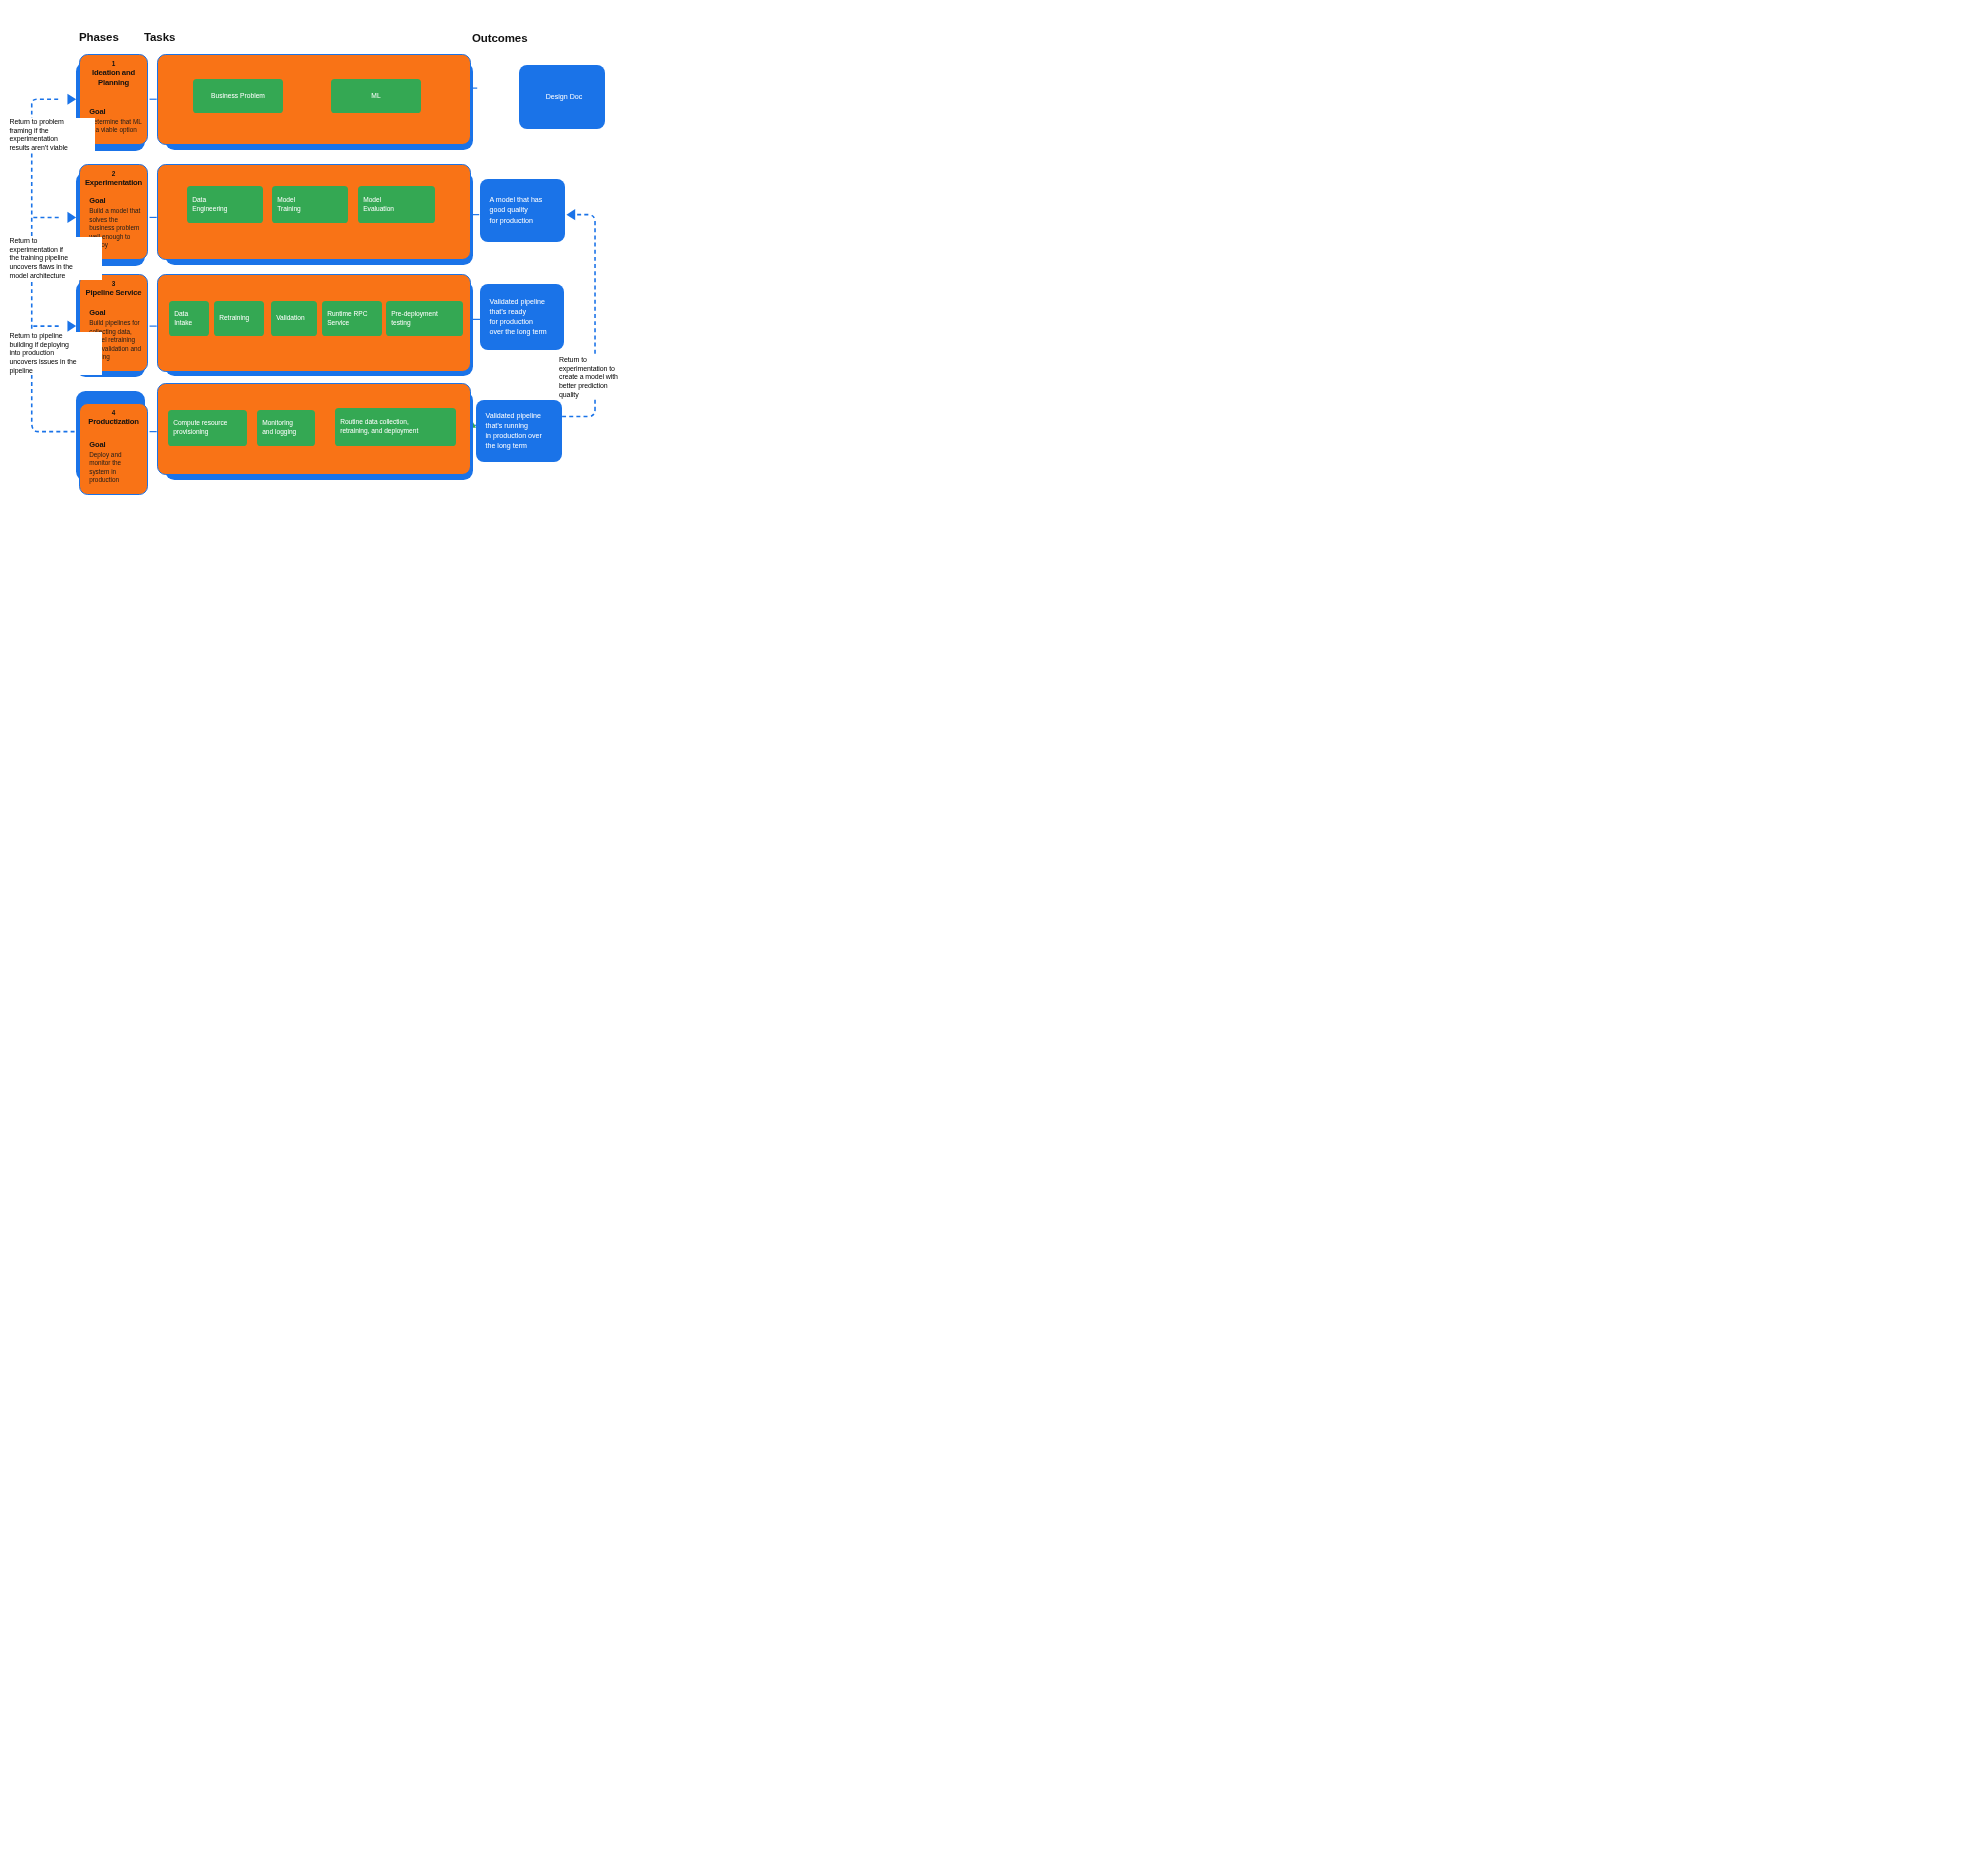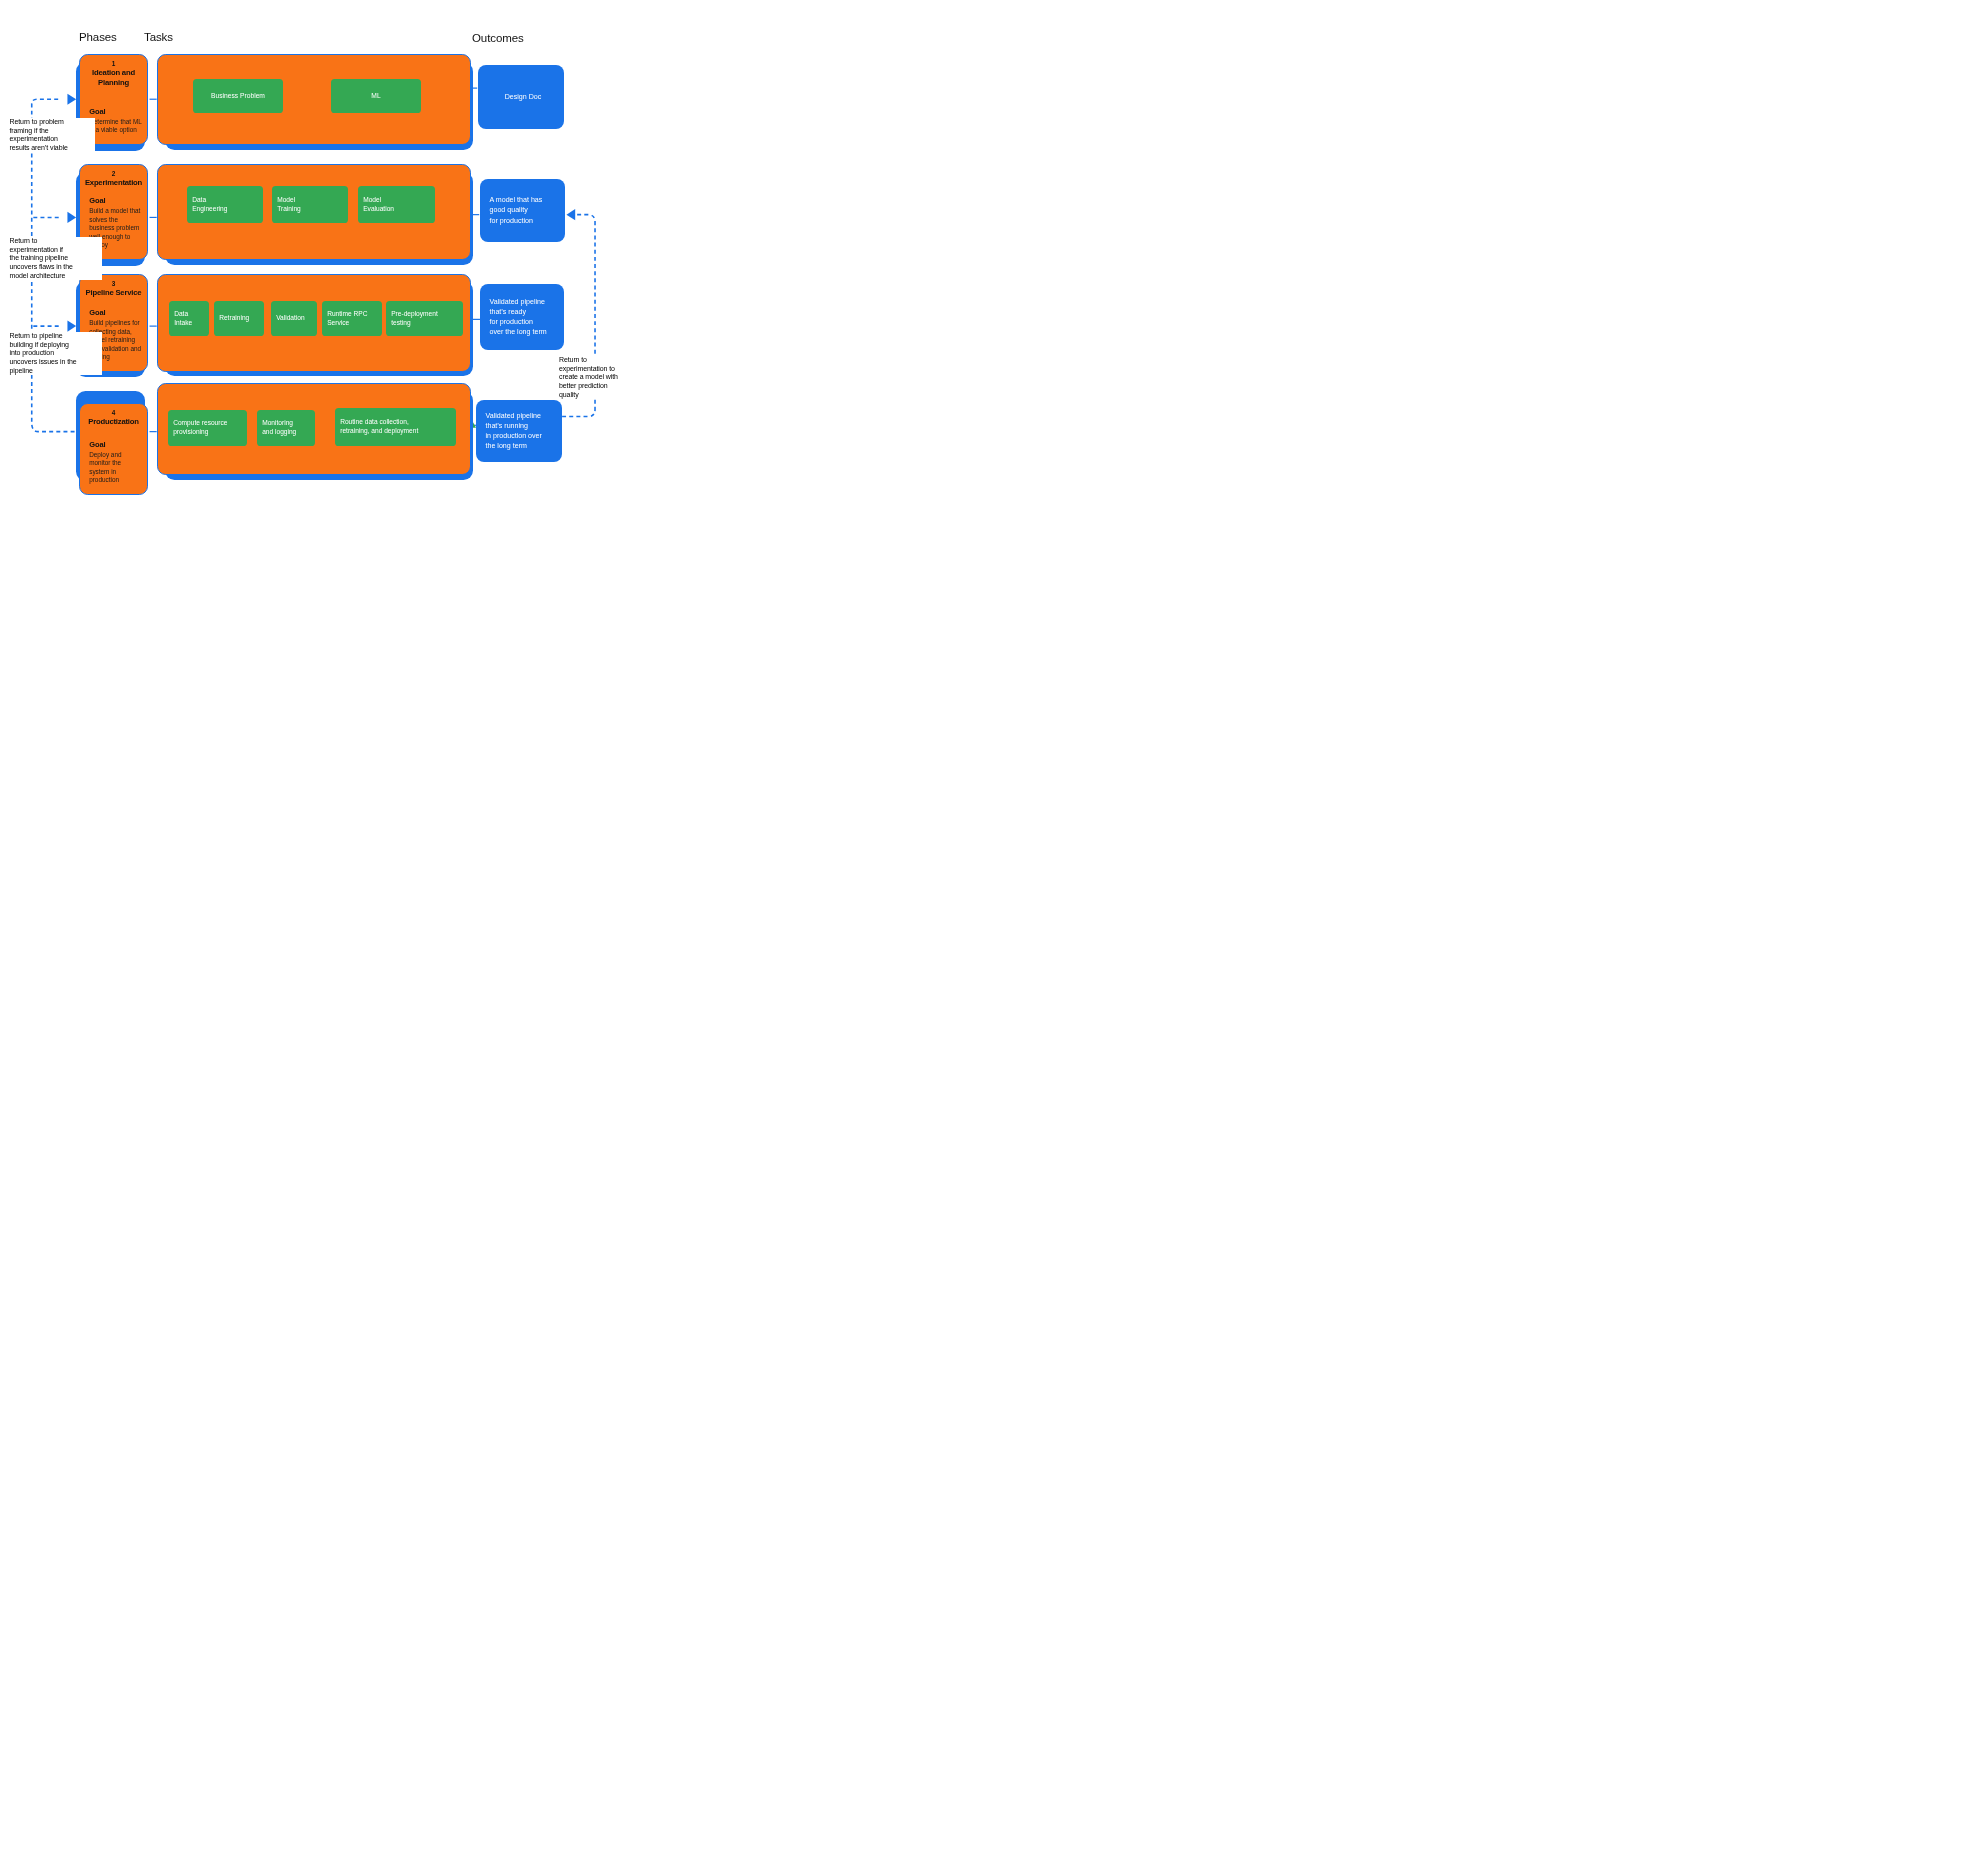--- a/index.html
+++ b/index.html
@@ -1,37 +1,37 @@
 <!DOCTYPE html>
 <html style="font-size:6.4px"><head>
 <meta charset="utf-8">
 <style>
   html,body{margin:0;padding:0;background:#fff;}
   .canvas{
     position:relative; width:622px; height:513px; background:#fff;
     font-family:"Liberation Sans", sans-serif; color:#111; overflow:hidden;
   }
-  .col-header{position:absolute; font-size:11.5px; font-weight:400; color:#111; letter-spacing:-0.1px;}
+  .col-header{position:absolute; font-size:11.5px; font-weight:700; color:#111; letter-spacing:-0.1px;}
   svg.wires{position:absolute; left:0; top:0; z-index:0;}
   .shadow{position:absolute; background:#1A73E8; border-radius:9.5px; z-index:0;}
   .card{position:absolute; background:#f97316; border:1.2px solid #1A73E8; border-radius:8.7px; z-index:1; box-sizing:border-box;}
   .phase-card{display:flex; flex-direction:column; padding:4.8px 4px 4px 4px;}
   .phase-num{font-size:6.4px; font-weight:700; text-align:center;}
   .phase-title{font-size:7.7px; font-weight:700; text-align:center; letter-spacing:-0.2px; line-height:1.2; margin-top:1.6px;}
   .phase-goal{margin-top:auto; margin-bottom:5.6px; padding-left:5.2px; padding-right:0.8px;}
   .goal-label{font-size:7.5px; font-weight:700; letter-spacing:-0.1px;}
   .goal-text{font-size:6.4px; line-height:1.32; margin-top:2px; color:#1c1c1c; max-width:60px;}
   .task{position:absolute; background:#34A853; border-radius:3.6px; z-index:1;
         display:flex; align-items:center; color:#fff; font-size:6.6px; line-height:1.35;
         padding-left:5.2px; box-sizing:border-box;}
   .task.center{justify-content:center; padding-left:0; text-align:center; font-size:6.7px;}
   .outcome{position:absolute; background:#1A73E8; border-radius:8px; z-index:1;
         display:flex; align-items:center; color:#fff; font-size:7.1px; line-height:1.42;
         padding-left:9.5px; box-sizing:border-box;}
-  .outcome.center{justify-content:center; padding-left:4px; text-align:center;}
+  .outcome.center{justify-content:center; padding-left:4px; text-align:center;margin-left:41px;}
   .annotation{position:absolute; background:#fff; z-index:2; font-size:7px; line-height:1.24;
         color:#000; letter-spacing:-0.1px;}
   .pre{white-space:pre-line;}
 </style>
 </head>
 <body>
 
 <div class="canvas">
 
   <svg class="wires" width="622" height="513" viewBox="0 0 1568 1293">

